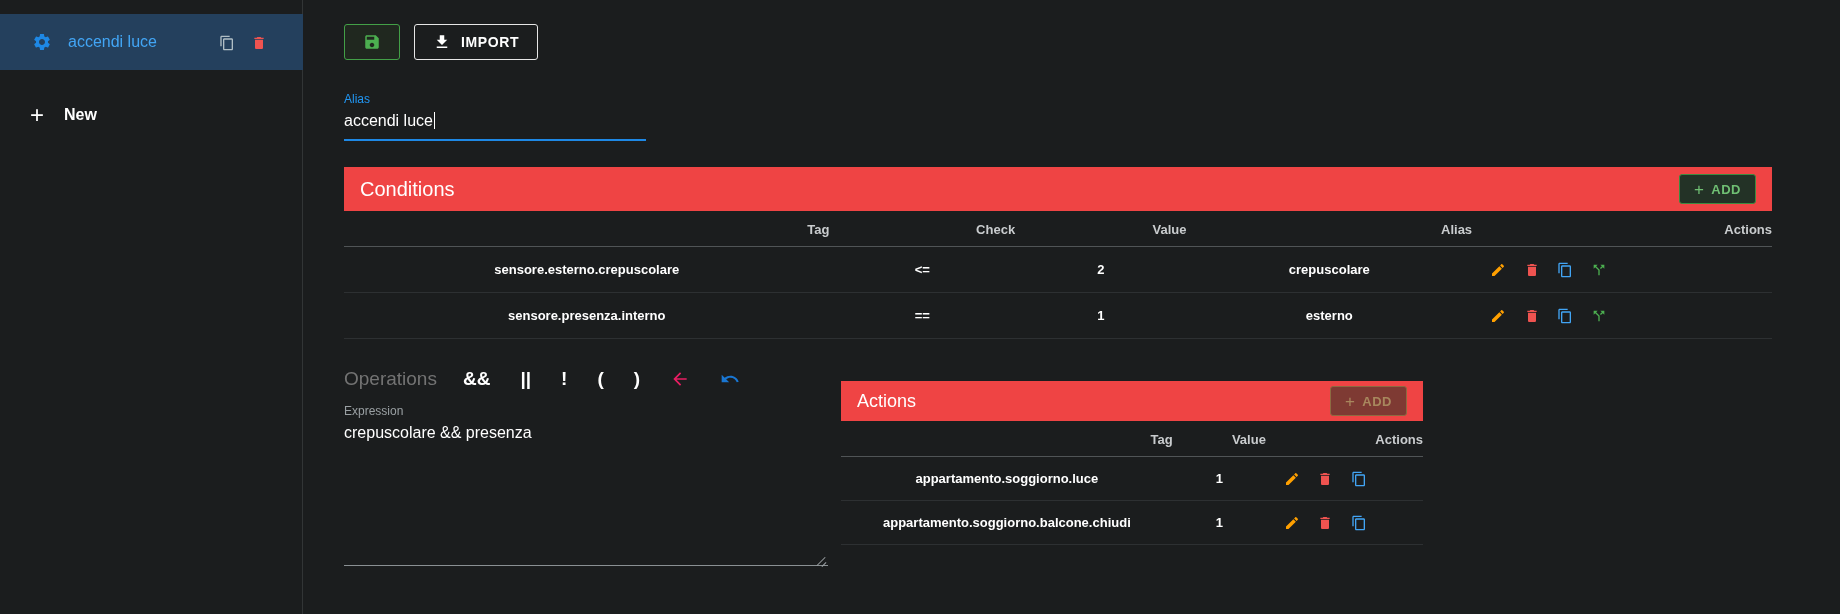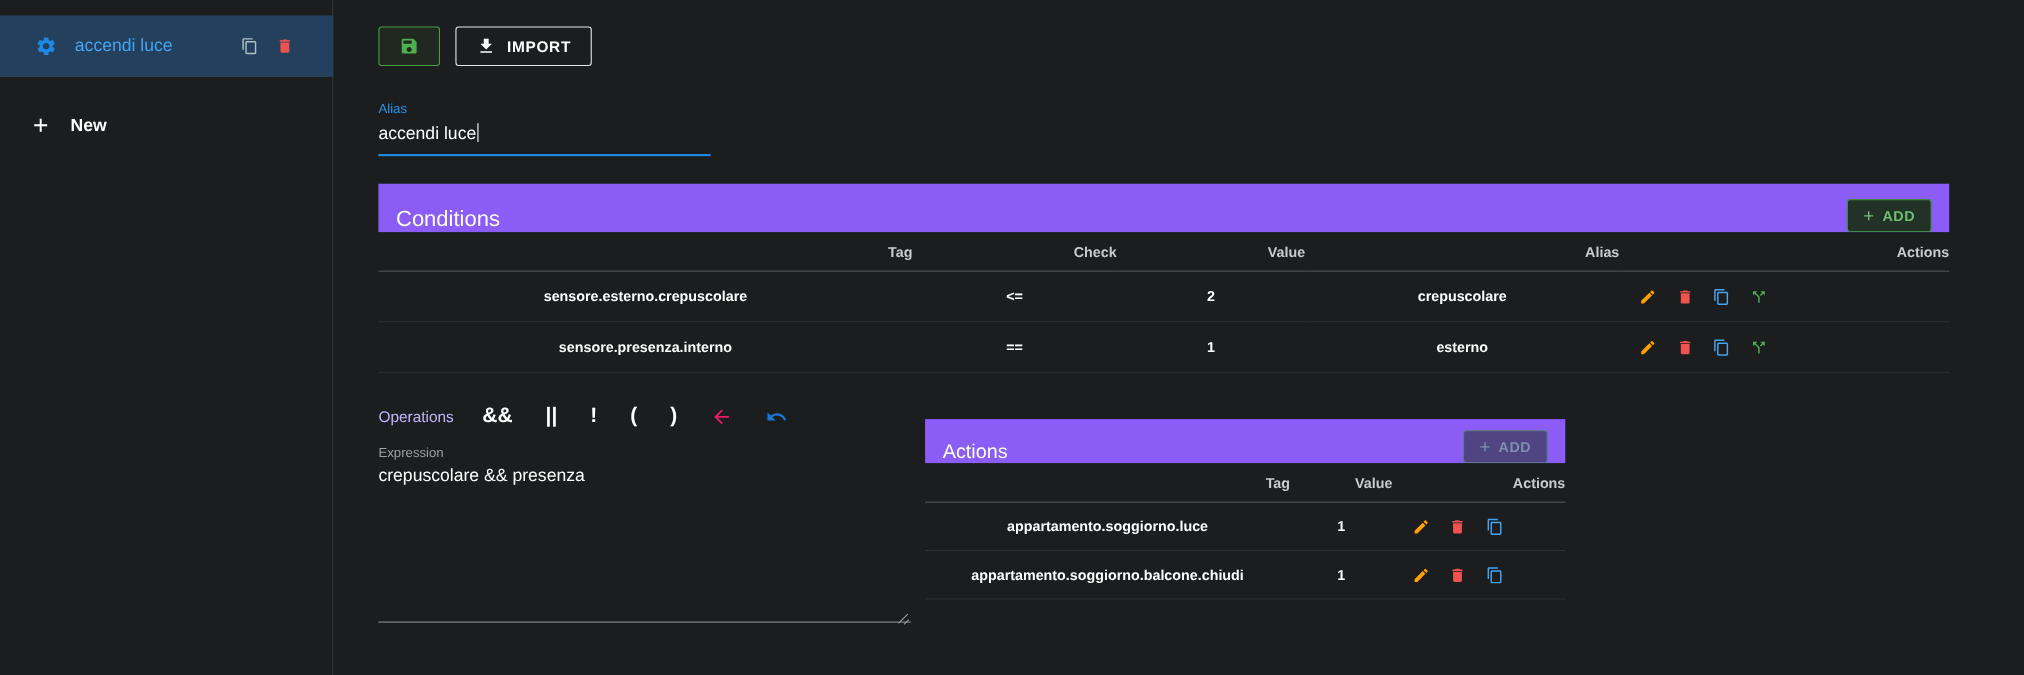--- a/index.html
+++ b/index.html
@@ -52,21 +52,21 @@
   #name-field { position: absolute; left: 344px; top: 92px; width: 302px; }
   #name-field .field-label { color: #2196f3; font-size: 12px; }
   .name-input {
     margin-top: 6px; padding-bottom: 9px; border-bottom: 2px solid #1e88e5;
     font-size: 16px; color: #fff; cursor: text;
   }
   .caret { display: inline-block; width: 1px; height: 17px; background: #fff; vertical-align: -3px; margin-left: 1px; }
 
   
   .panel-header {
-    height: 44px; background: #8b5cf6; display: flex; align-items: flex-end; padding: 0 16px; gap: 15px;
+    height: 44px; background: #ef4444; display: flex; align-items: center; padding: 0 16px; gap: 15px;
   }
   .panel-title { font-size: 20px; font-weight: 400; color: #fff; }
   .add-btn {
     margin-left: auto; height: 30px; padding: 0 14px; border-radius: 3px;
     border: 1px solid #3d8b40; background: #233226; color: #6fbf73;
     display: inline-flex; align-items: center; gap: 7px;
     font-size: 13px; font-weight: 700; letter-spacing: 0.5px;
   }
   .add-btn .plus-sm { font-size: 17px; font-weight: 400; line-height: 1; }
   .add-btn.dim { opacity: 0.55; }
@@ -87,21 +87,21 @@
   .ic-copy { color: #42a5f5; }
   .ic-split { color: #4caf50; }
 
   
   #conditions { position: absolute; left: 344px; top: 167px; width: 1428px; }
   #conditions th:first-child { padding-left: 24px; }
   #conditions td { height: 46px; }
 
   
   #operations { position: absolute; left: 344px; top: 368px; display: flex; align-items: center; gap: 30px; }
-  #operations .ops-label { font-size: 14px; color: #c4b5fd; margin-right: -4px; }
+  #operations .ops-label { font-size: 19px; color: #737373; margin-right: -4px; }
   .op-btn { font-size: 19px; font-weight: 700; color: #fff; }
   .op-arrow-back { color: #e91e63; }
   .op-arrow-back .ic, .op-undo .ic { width: 20px; height: 20px; }
   .op-undo { color: #1976d2; }
 
   #expression { position: absolute; left: 344px; top: 404px; width: 484px; }
   #expression .field-label { color: #9aa0a3; font-size: 12px; }
   .expr-area {
     margin-top: 6px; width: 484px; height: 142px;
     background: transparent; border: none; border-bottom: 1px solid #8a9093;

